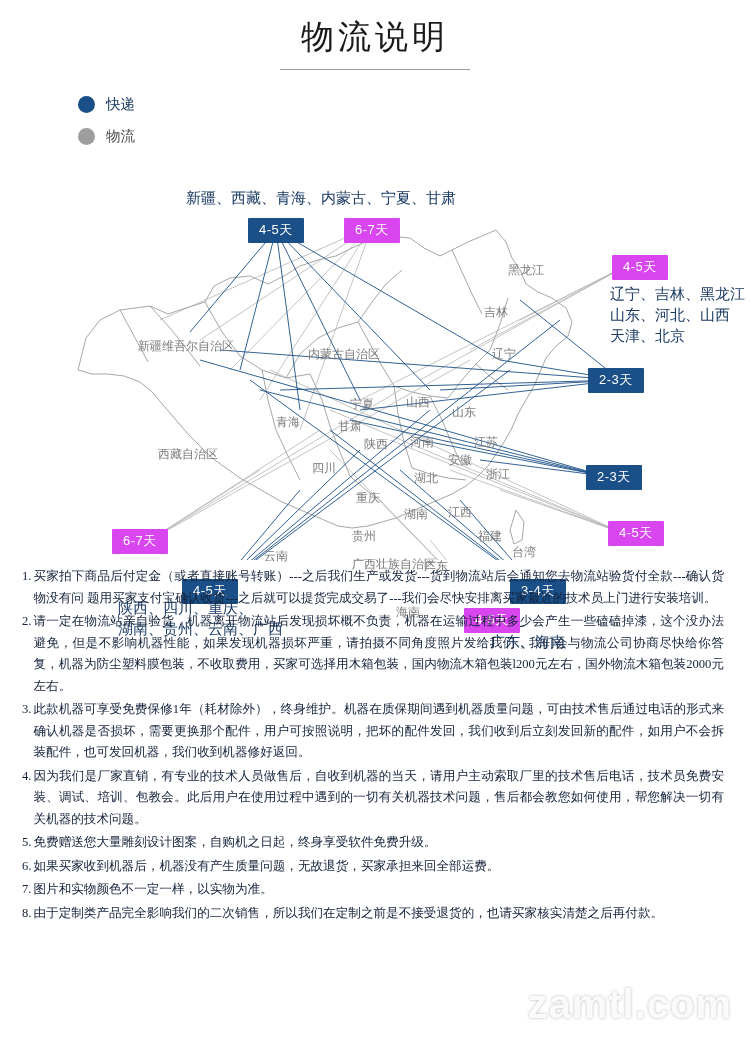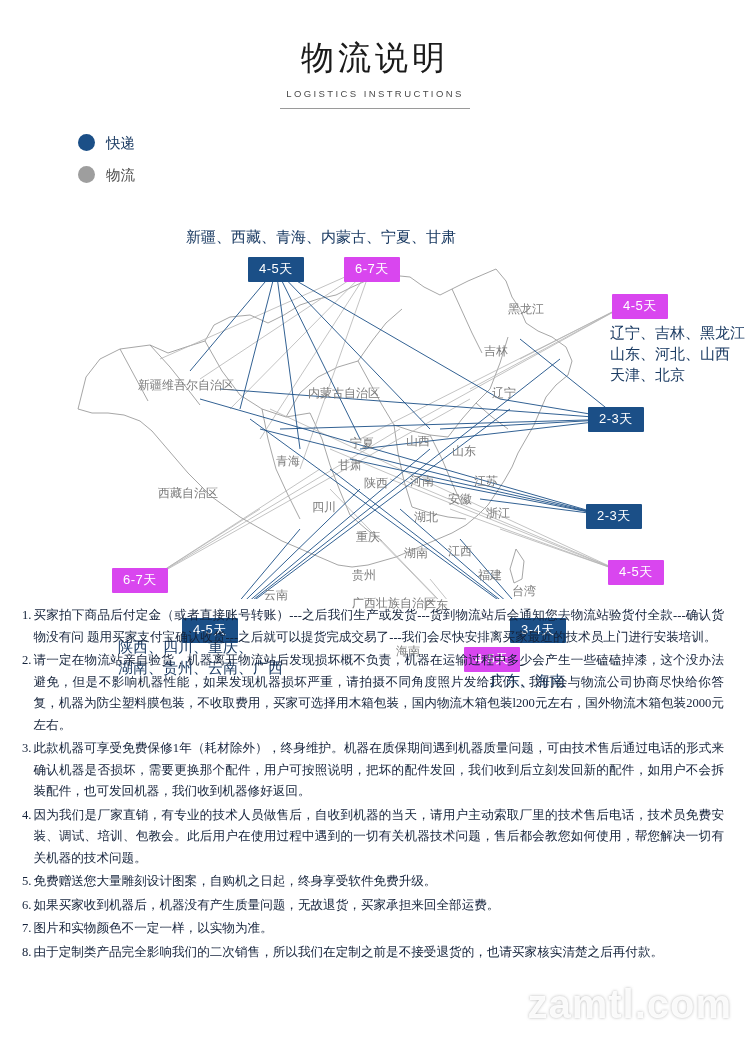--- a/index.html
+++ b/index.html
@@ -10,21 +10,21 @@
     background: #ffffff;
     font-family: "Liberation Sans", sans-serif;
     color: #1c1c1c;
     position: relative;
     overflow: hidden;
   }
 
   
   .header {
     text-align: center;
-    padding-top: 36px;
+    padding-top: 15px;
   }
   .header .cn-title {
     font-family: "Liberation Serif", serif;
     font-size: 33px;
     letter-spacing: 4px;
     color: #1a1a1a;
     font-weight: normal;
   }
   .header .en-title {
     font-size: 9.5px;
@@ -52,20 +52,21 @@
   }
 
   
   .legend {
     position: absolute;
     left: 78px;
     top: 25px;
   }
   .legend-row {
     display: flex;
+    align-items: center;
     margin-bottom: 13px;
   }
   .legend-dot {
     width: 17px;
     height: 17px;
     border-radius: 50%;
     margin-right: 11px;
   }
   .legend-dot.blue { background: #1b4f87; }
   .legend-dot.gray { background: #9e9e9e; }
@@ -143,21 +144,20 @@
     letter-spacing: 1px;
     font-family: "Liberation Sans", sans-serif;
     pointer-events: none;
   }
 </style>
 </head>
 <body>
 
 <div class="header">
   <div class="cn-title">物流说明</div>
-  <div class="en-title">LOGISTICS INSTRUCTIONS</div>
   <div class="rule"></div>
 </div>
 
 <div class="map-block">
 
   <svg class="map-svg" width="750" height="490" viewBox="0 0 750 490">
     <g fill="none" stroke="#8f8f8f" stroke-width="0.8">
 
       <path d="M78 300 L86 268 L100 250 L120 240 L150 236 L168 244 L186 238 L205 232
                L214 216 L230 208 L250 206 L268 214 L284 206 L300 196 L318 190 L336 186

